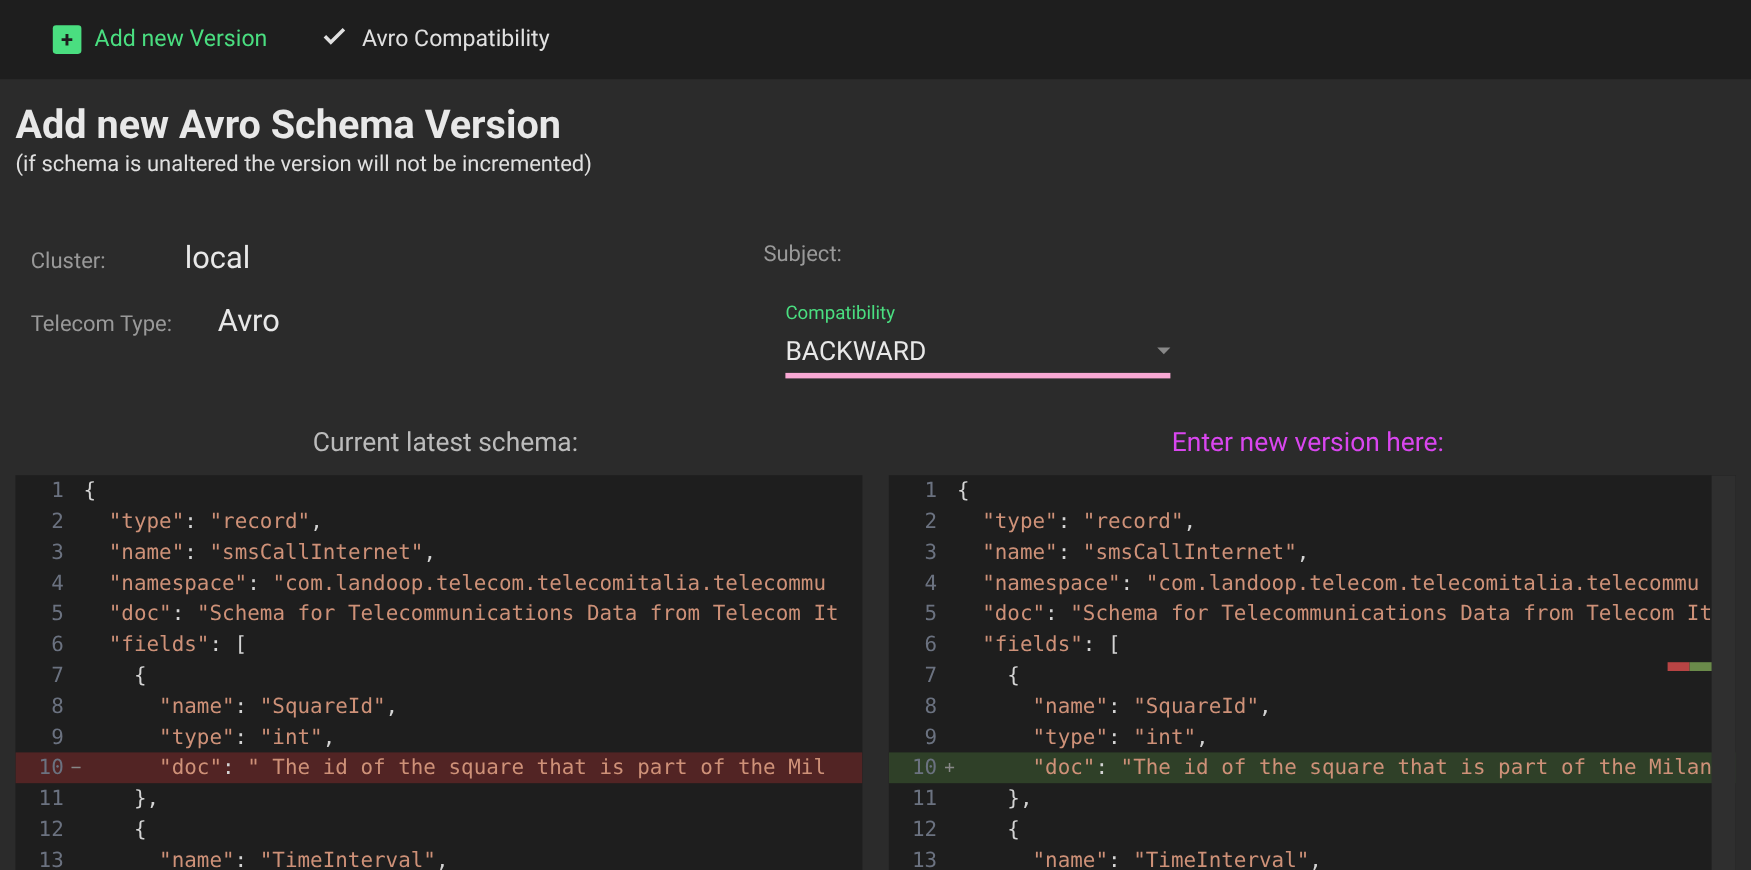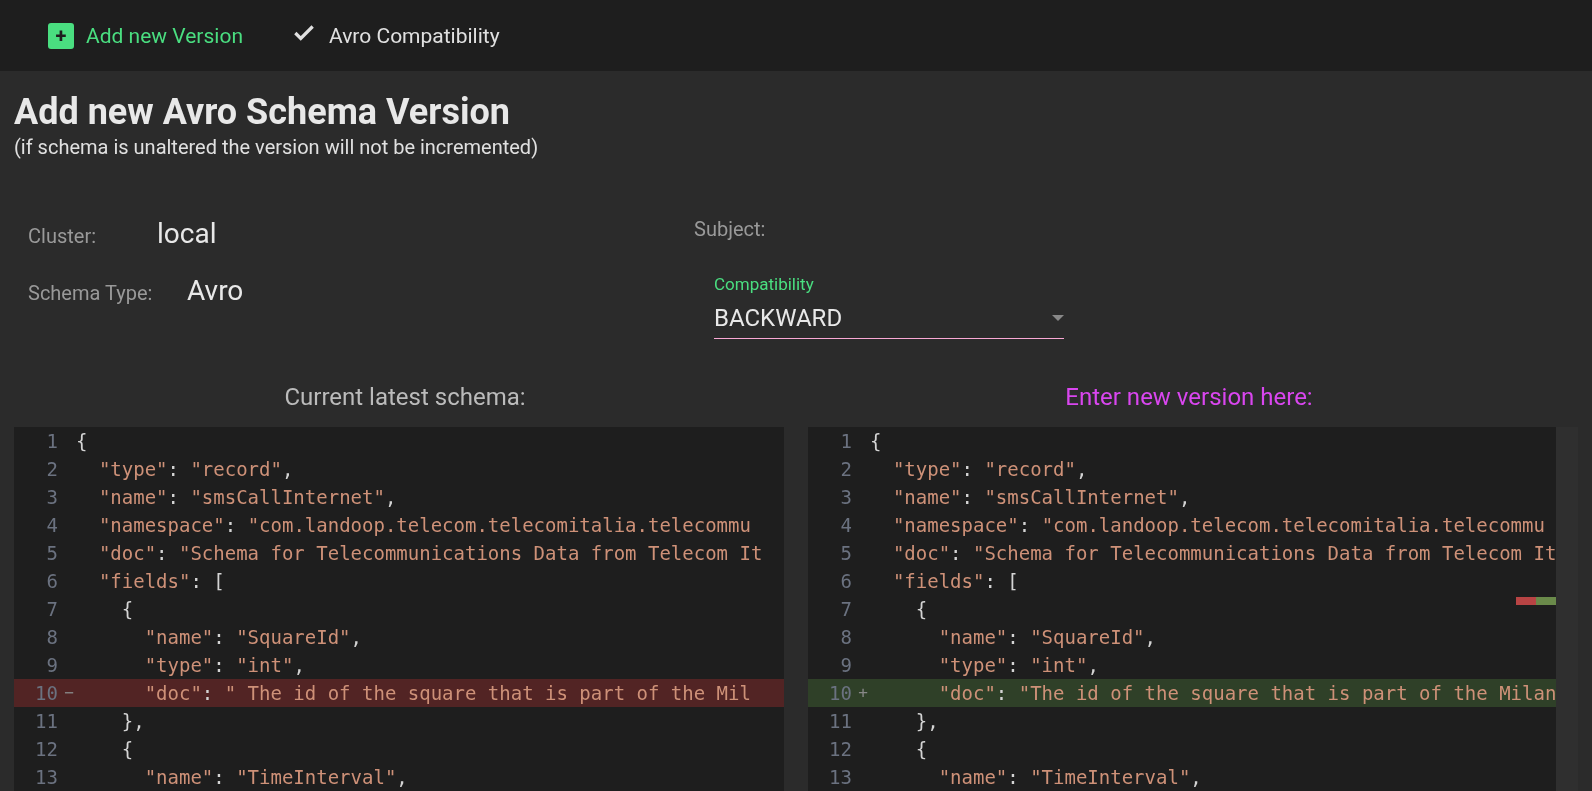--- a/index.html
+++ b/index.html
@@ -55,39 +55,39 @@
     }
     .meta {
       display: grid;
       grid-template-columns: 650px 1fr;
       padding: 50px 28px 20px;
       gap: 24px 16px;
     }
     .meta-row {
       display: flex;
       align-items: baseline;
-      gap: 29px;
+      gap: 40px;
     }
     .meta-label {
       font-size: 20px;
       color: #999;
       min-width: 100px;
     }
     .meta-value {
       font-size: 28px;
       color: #e8e8e8;
     }
     .compat-block { display: flex; flex-direction: column; gap: 4px; margin-left: 20px; }
     .compat-label { color: #4ade80; font-size: 17px; }
     .compat-select {
       display: flex;
       align-items: center;
       justify-content: space-between;
       width: 350px;
-      border-bottom: 1px solid #f9a8d4;
+      border-bottom: 5px solid #f9a8d4;
       padding: 6px 0;
       cursor: pointer;
     }
     .compat-value { font-size: 24px; color: #e8e8e8; }
     .arrow-down {
       width: 0; height: 0;
       border-left: 6px solid transparent;
       border-right: 6px solid transparent;
       border-top: 6px solid #888;
     }
@@ -201,21 +201,21 @@
 
 <div class="meta">
   <div class="meta-row">
     <span class="meta-label">Cluster:</span>
     <span class="meta-value">local</span>
   </div>
   <div class="meta-row">
     <span class="meta-label">Subject:</span>
   </div>
   <div class="meta-row">
-    <span class="meta-label" style="min-width:130px">Schema Type:</span>
+    <span class="meta-label" style="min-width:130px">Telecom Type:</span>
     <span class="meta-value">Avro</span>
   </div>
   <div class="compat-block">
     <span class="compat-label">Compatibility</span>
     <div class="compat-select">
       <span class="compat-value">BACKWARD</span>
       <span class="arrow-down"></span>
     </div>
   </div>
 </div>

